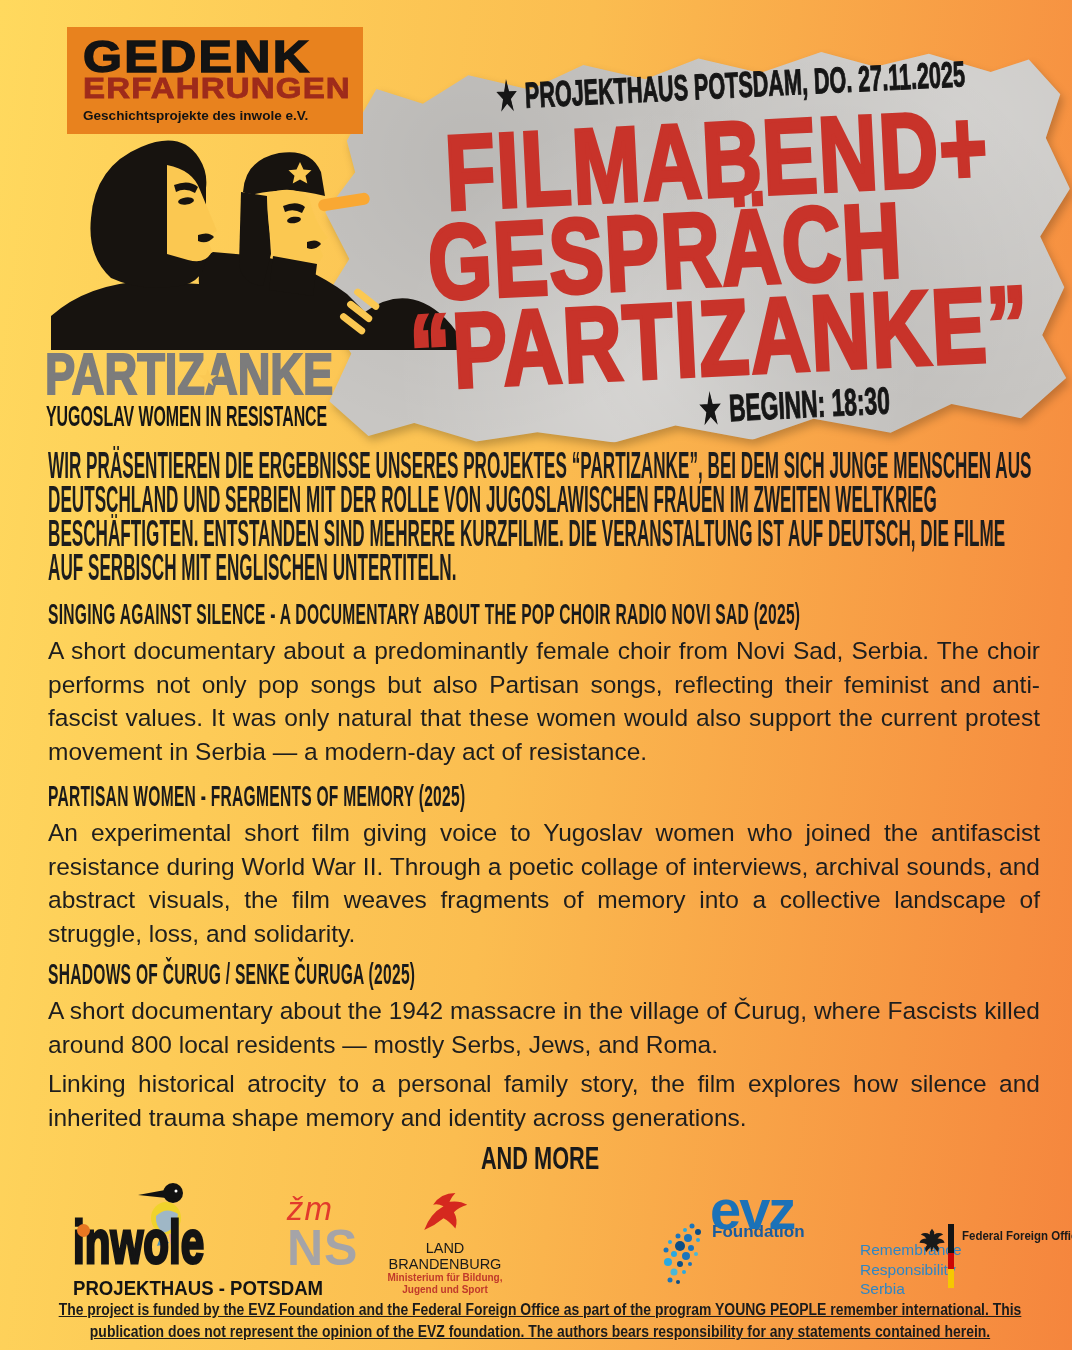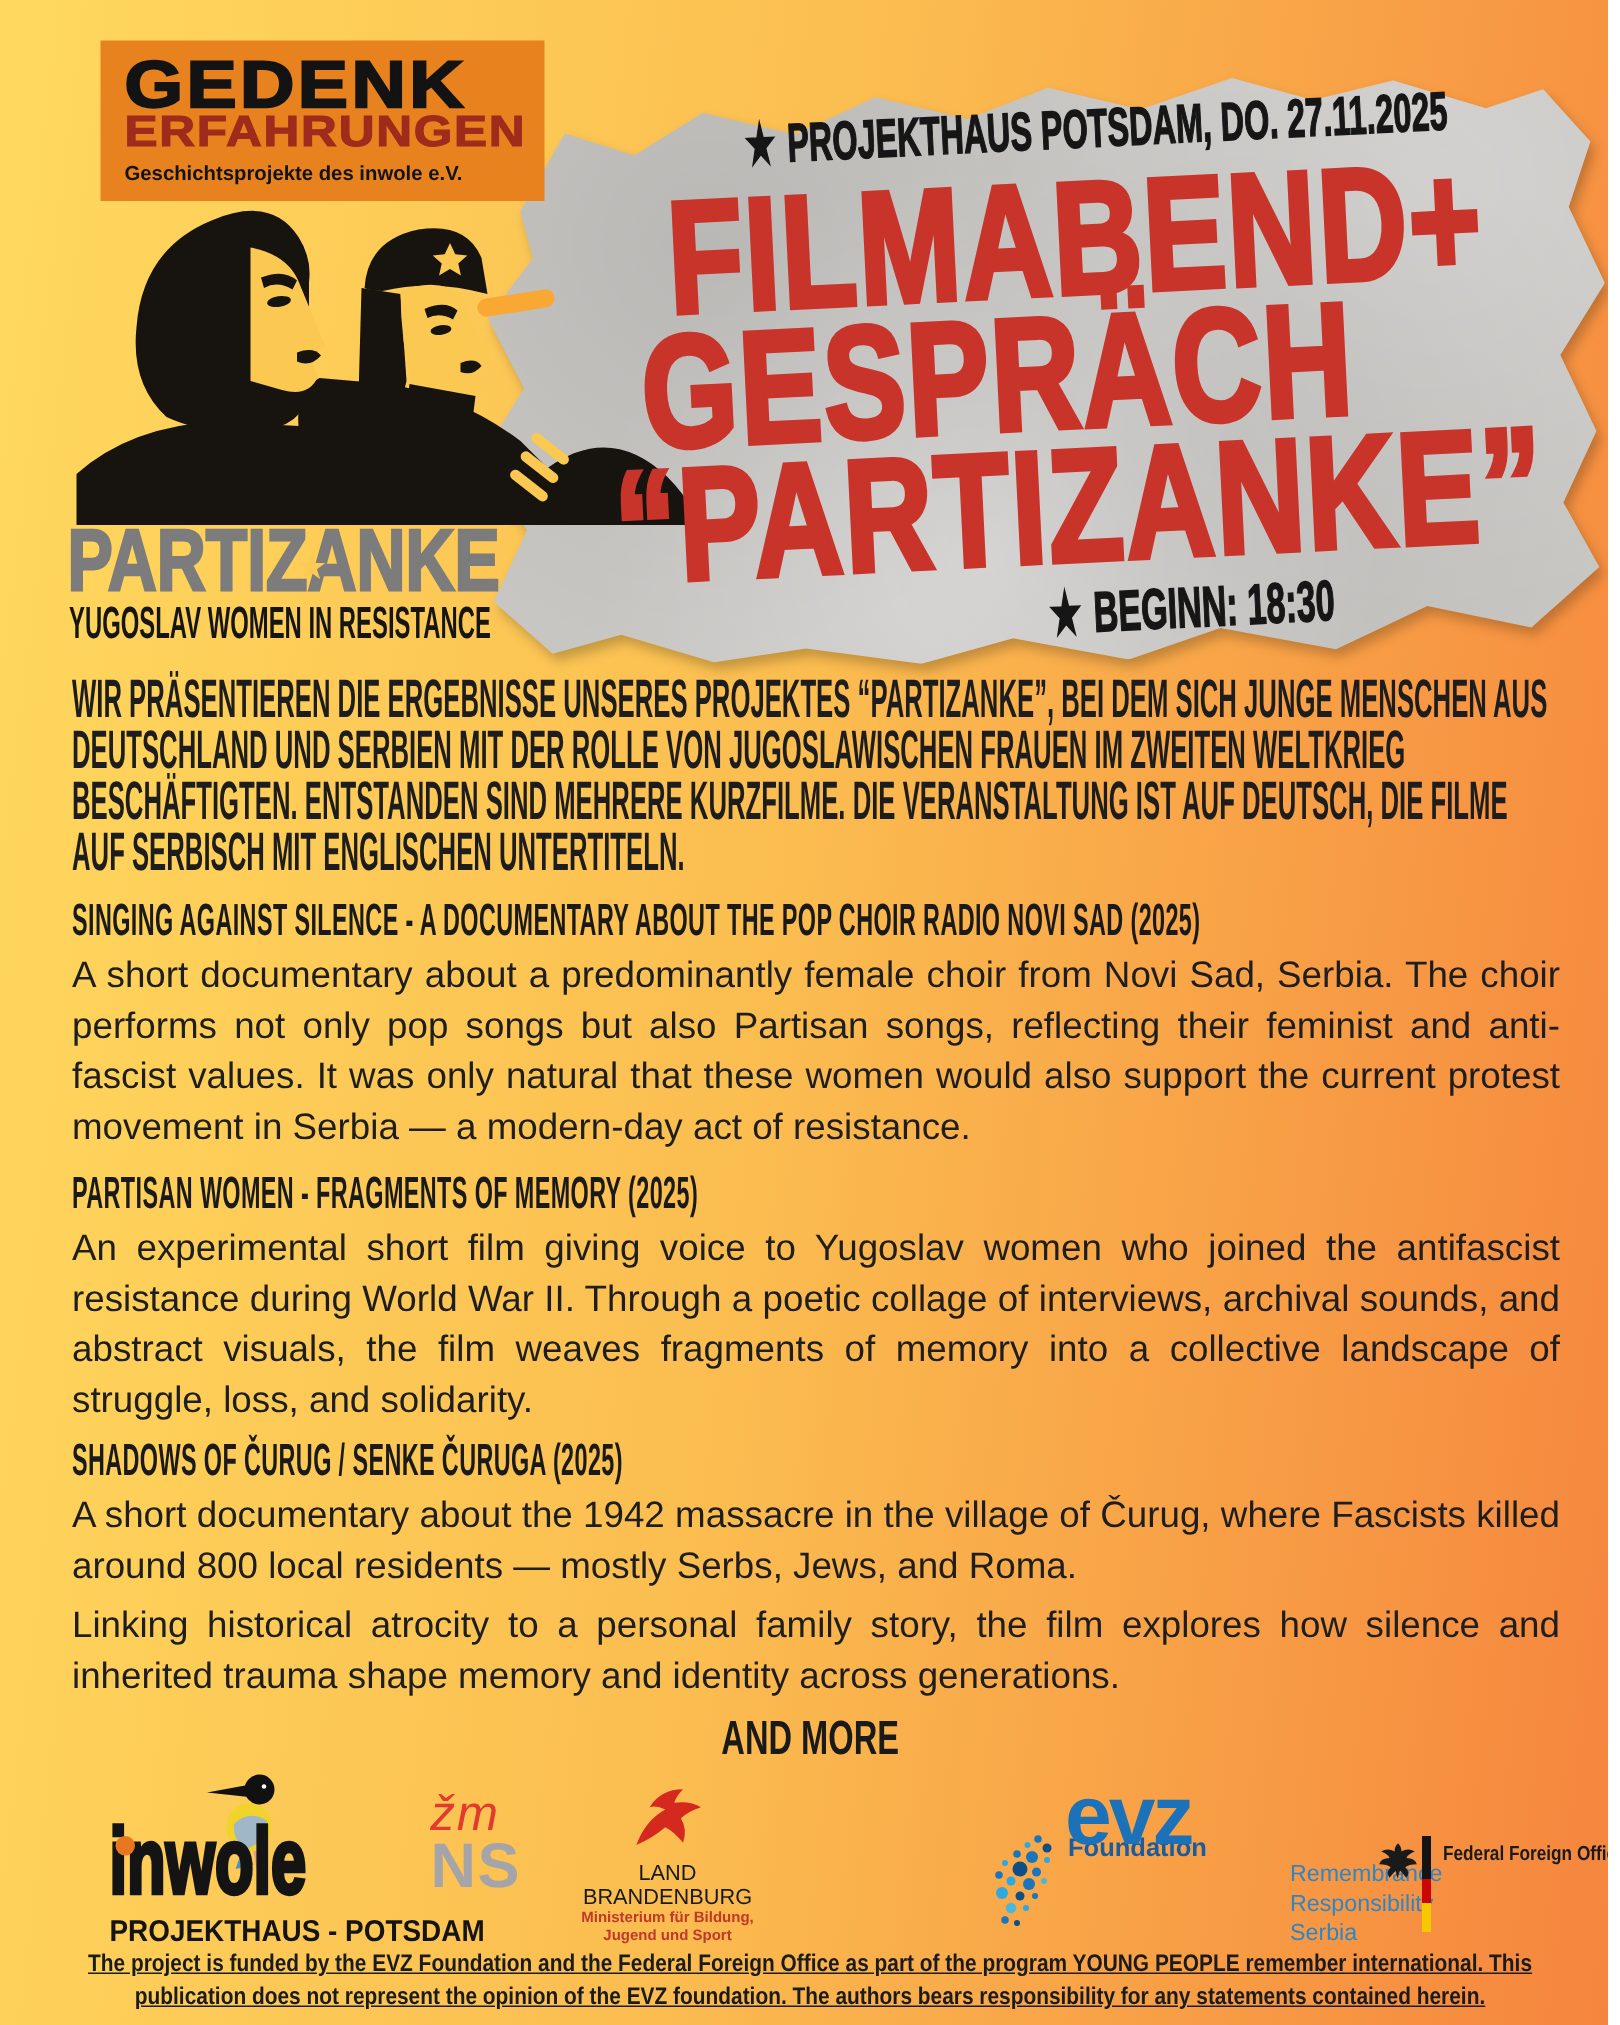--- a/index.html
+++ b/index.html
@@ -83,21 +83,21 @@
   .inwole-dot { position:absolute; left:77px; top:1224px; width:13px; height:13px;
                 border-radius:50%; background:#E87722; z-index:3; }
   .inwole-t { position:absolute; left:73px; top:1212px; font-size:62px; line-height:60px;
               font-weight:bold; color:#141414; -webkit-text-stroke:3px #141414;
               transform:scaleX(0.68); transform-origin:0 0; white-space:nowrap; }
   .inwole-s { position:absolute; left:73px; top:1277px; font-size:20px; font-weight:bold;
               color:#141414; transform:scaleX(0.93); transform-origin:0 0; white-space:nowrap; }
 
   .zmns { position:absolute; left:287px; top:1192px; line-height:1; }
   .zm { font-size:33px; color:#E23A2C; letter-spacing:1px;font-style:italic; }
-  .ns { font-size:42px; font-weight:bold; color:#A5A4A8; margin-top:-2px; letter-spacing:1px; }
+  .ns { font-size:50px; font-weight:bold; color:#A5A4A8; margin-top:-2px; letter-spacing:1px; }
 
   .bb { position:absolute; left:385px; top:1184px; width:120px; text-align:center; }
   .bb-eagle { width:74px; height:52px; }
   .bb-l1,.bb-l2 { font-size:14.5px; color:#1a1a1a; line-height:16px; }
   .bb-m { font-size:10px; font-weight:bold; color:#C0392B; line-height:12px; margin-top:0; }
 
   .ypr { position:absolute; left:665px; top:1184px; font-size:16.5px; font-weight:bold;
          color:#1A6FA8; white-space:nowrap; }
 
   .evz-dots { position:absolute; left:658px; top:1218px; width:50px; height:72px; }

